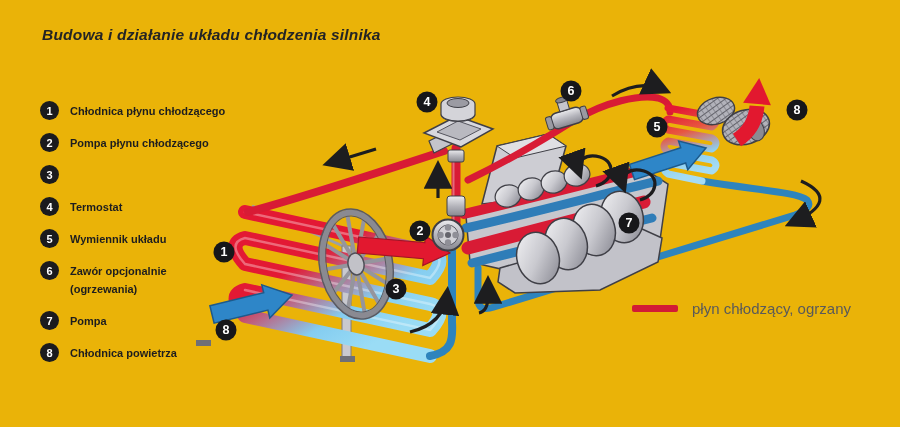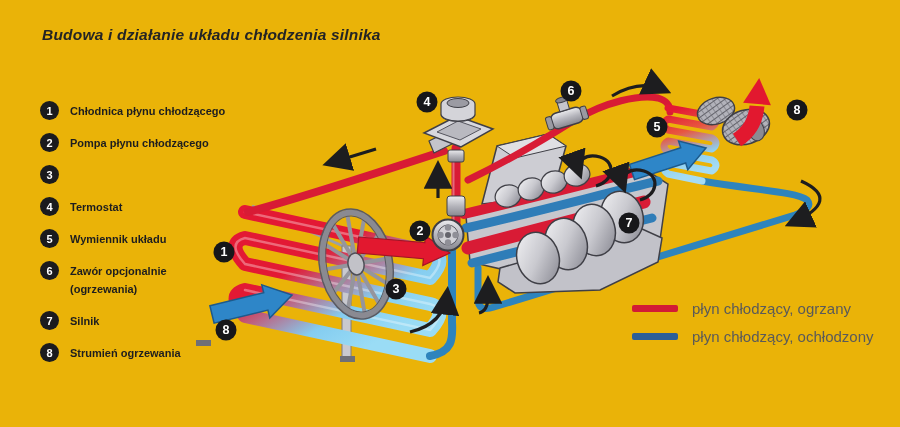--- a/index.html
+++ b/index.html
@@ -54,25 +54,25 @@
       </li>
     <li class="leg">
       <span class="badge">6</span>
       <span class="lbl">
         <div>Zawór opcjonalnie</div>
         <div>(ogrzewania)</div>
         </span>
       </li>
     <li class="leg">
       <span class="badge">7</span>
-      <span class="lbl">Silnik</span>
+      <span class="lbl">Pompa</span>
       </li>
     <li class="leg">
       <span class="badge">8</span>
-      <span class="lbl">Strumień ogrzewania</span>
+      <span class="lbl">Chłodnica powietrza</span>
       </li>
   </ul>
 
   <svg class="diagram" width="900" height="427" viewBox="0 0 900 427">
     <defs>
       <linearGradient id="radGrad" gradientUnits="userSpaceOnUse" x1="300" y1="200" x2="380" y2="340">
         <stop offset="0" stop-color="#e31934"></stop>
           <stop offset="0.35" stop-color="#e31934"></stop>
         <stop offset="0.75" stop-color="#85cdf0"></stop>
           <stop offset="1" stop-color="#9adcf5"></stop>
@@ -258,19 +258,15 @@
       <circle r="10.5"></circle>
         <text y="4.3">8</text>
       </g>
   </svg>
 
   <div class="flow-legend">
     <div class="flegrow">
       <span class="swatch" style="background: rgb(210, 27, 53);"></span>
       <span class="ftext">płyn chłodzący, ogrzany</span>
     </div>
-    <div class="flegrow">
-      <span class="swatch" style="background: rgb(45, 95, 151);"></span>
-      <span class="ftext">płyn chłodzący, ochłodzony</span>
-    </div>
   </div>
 
 </div>
 
 </body></html>

